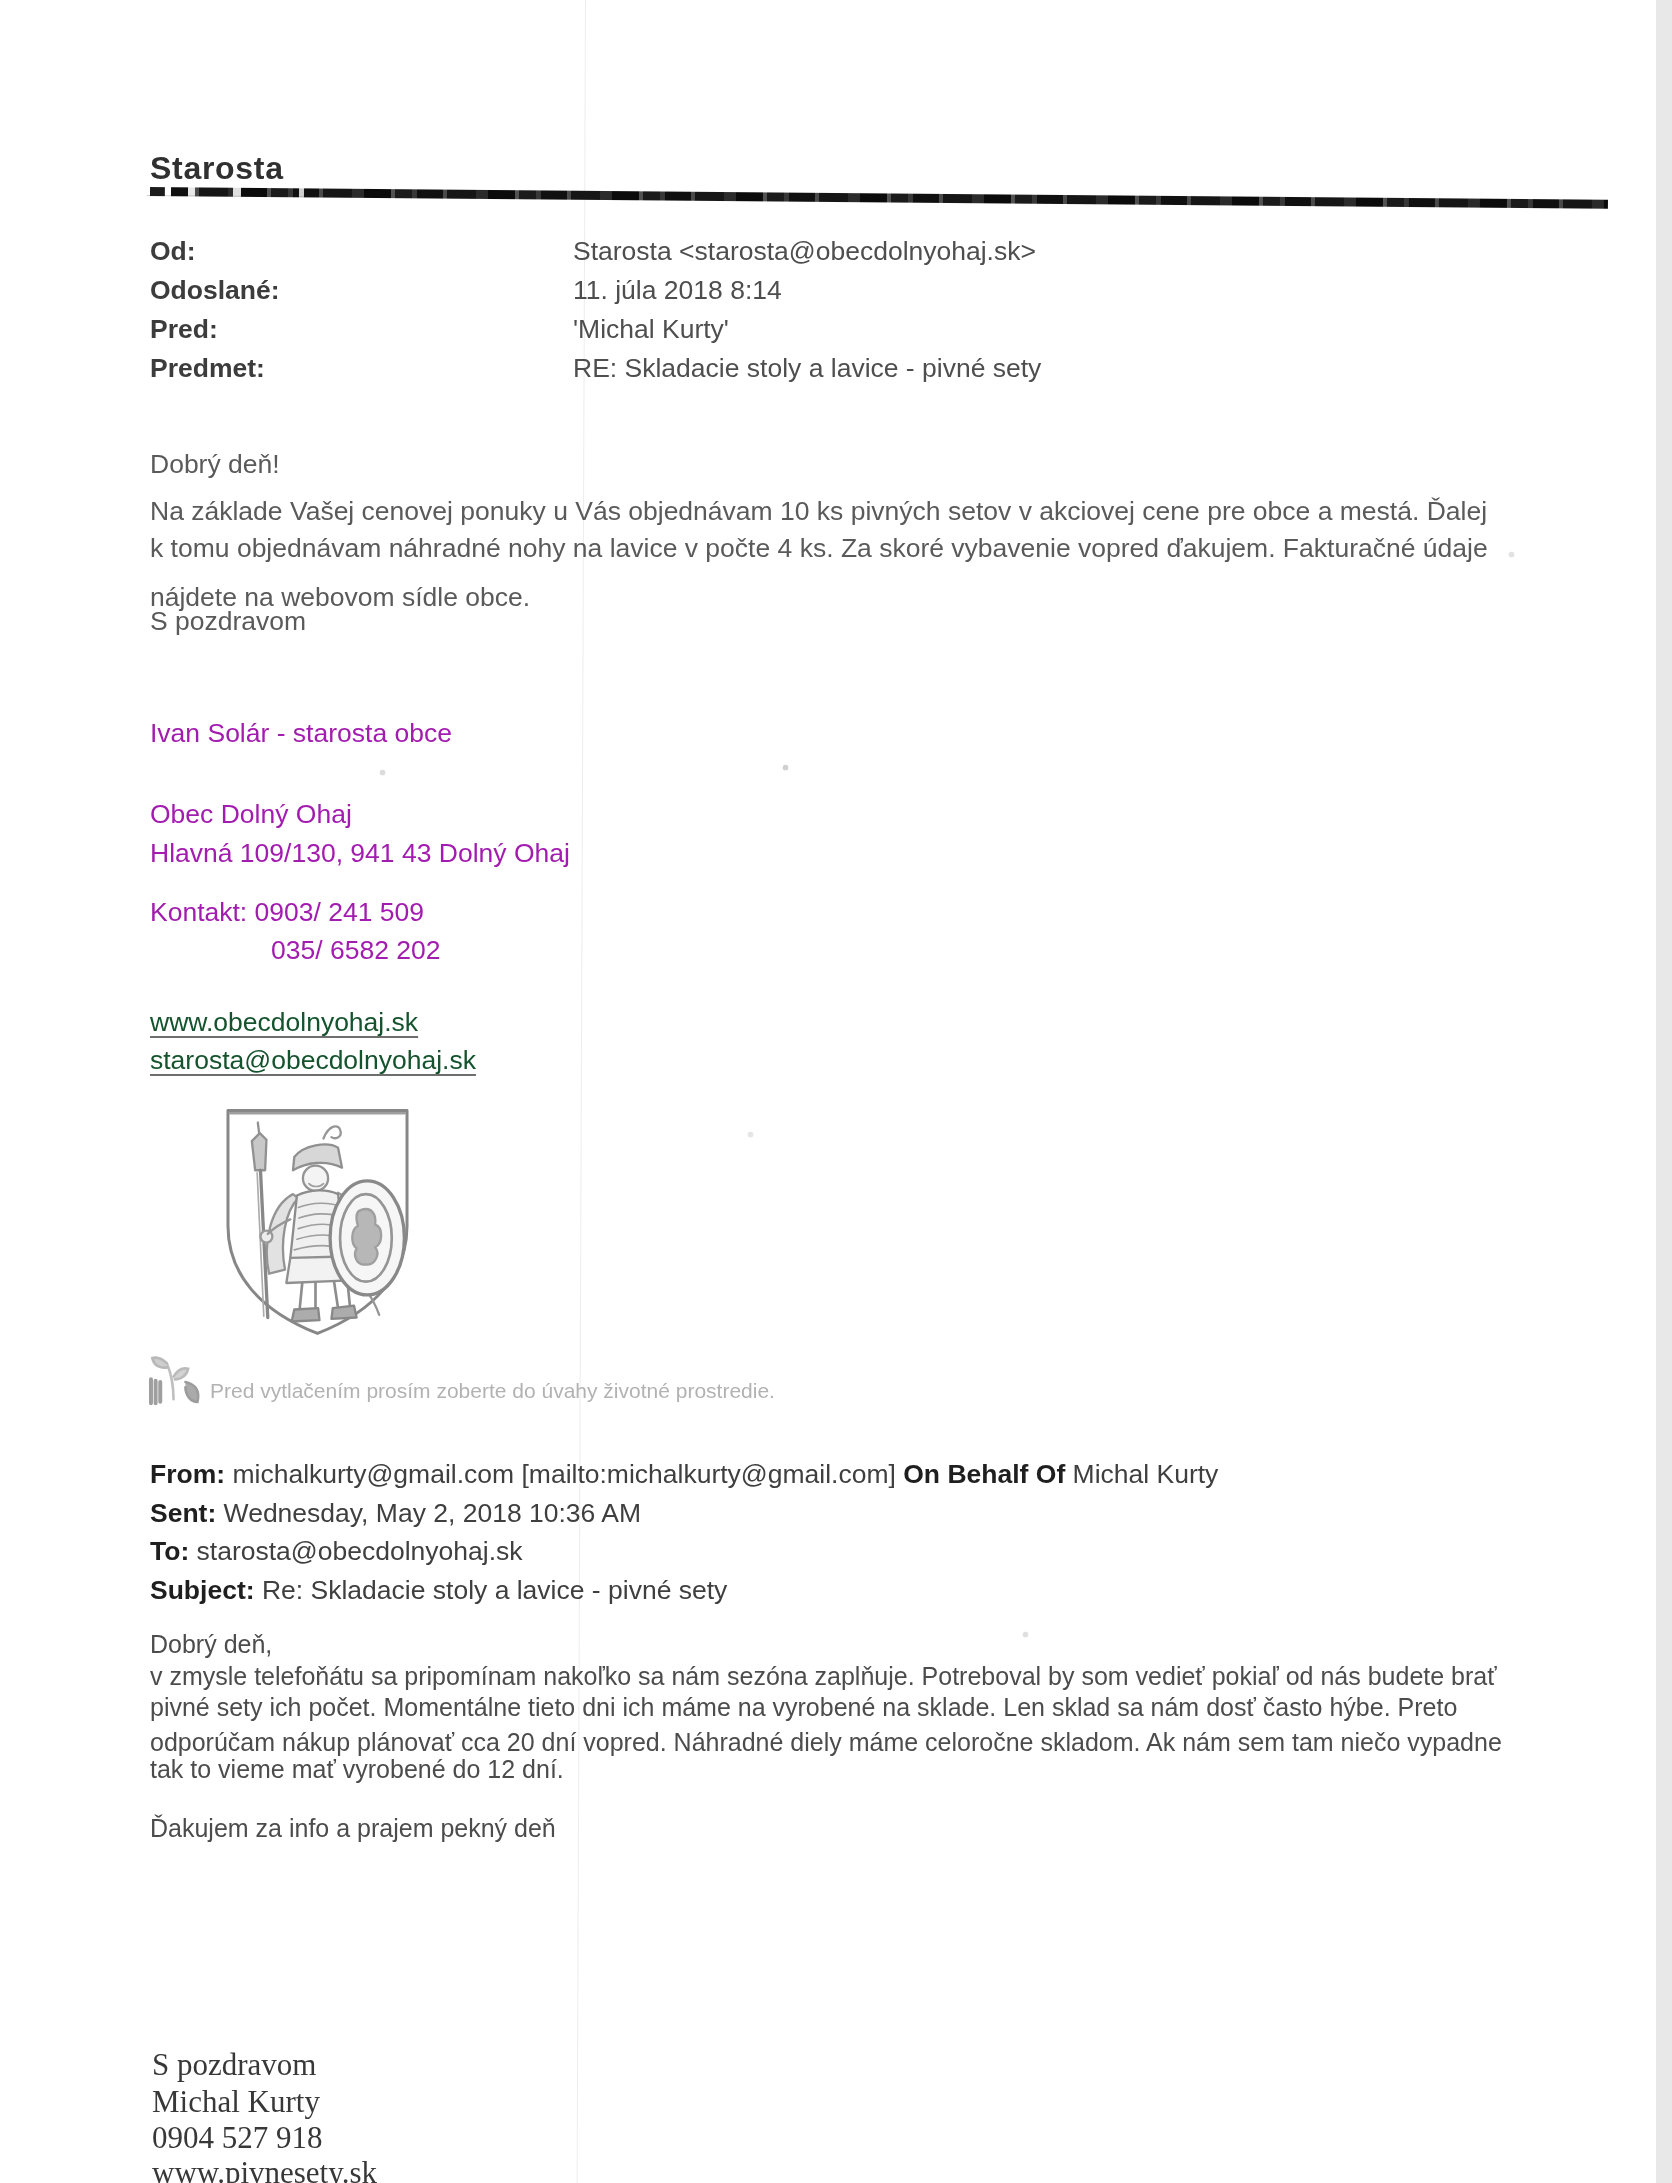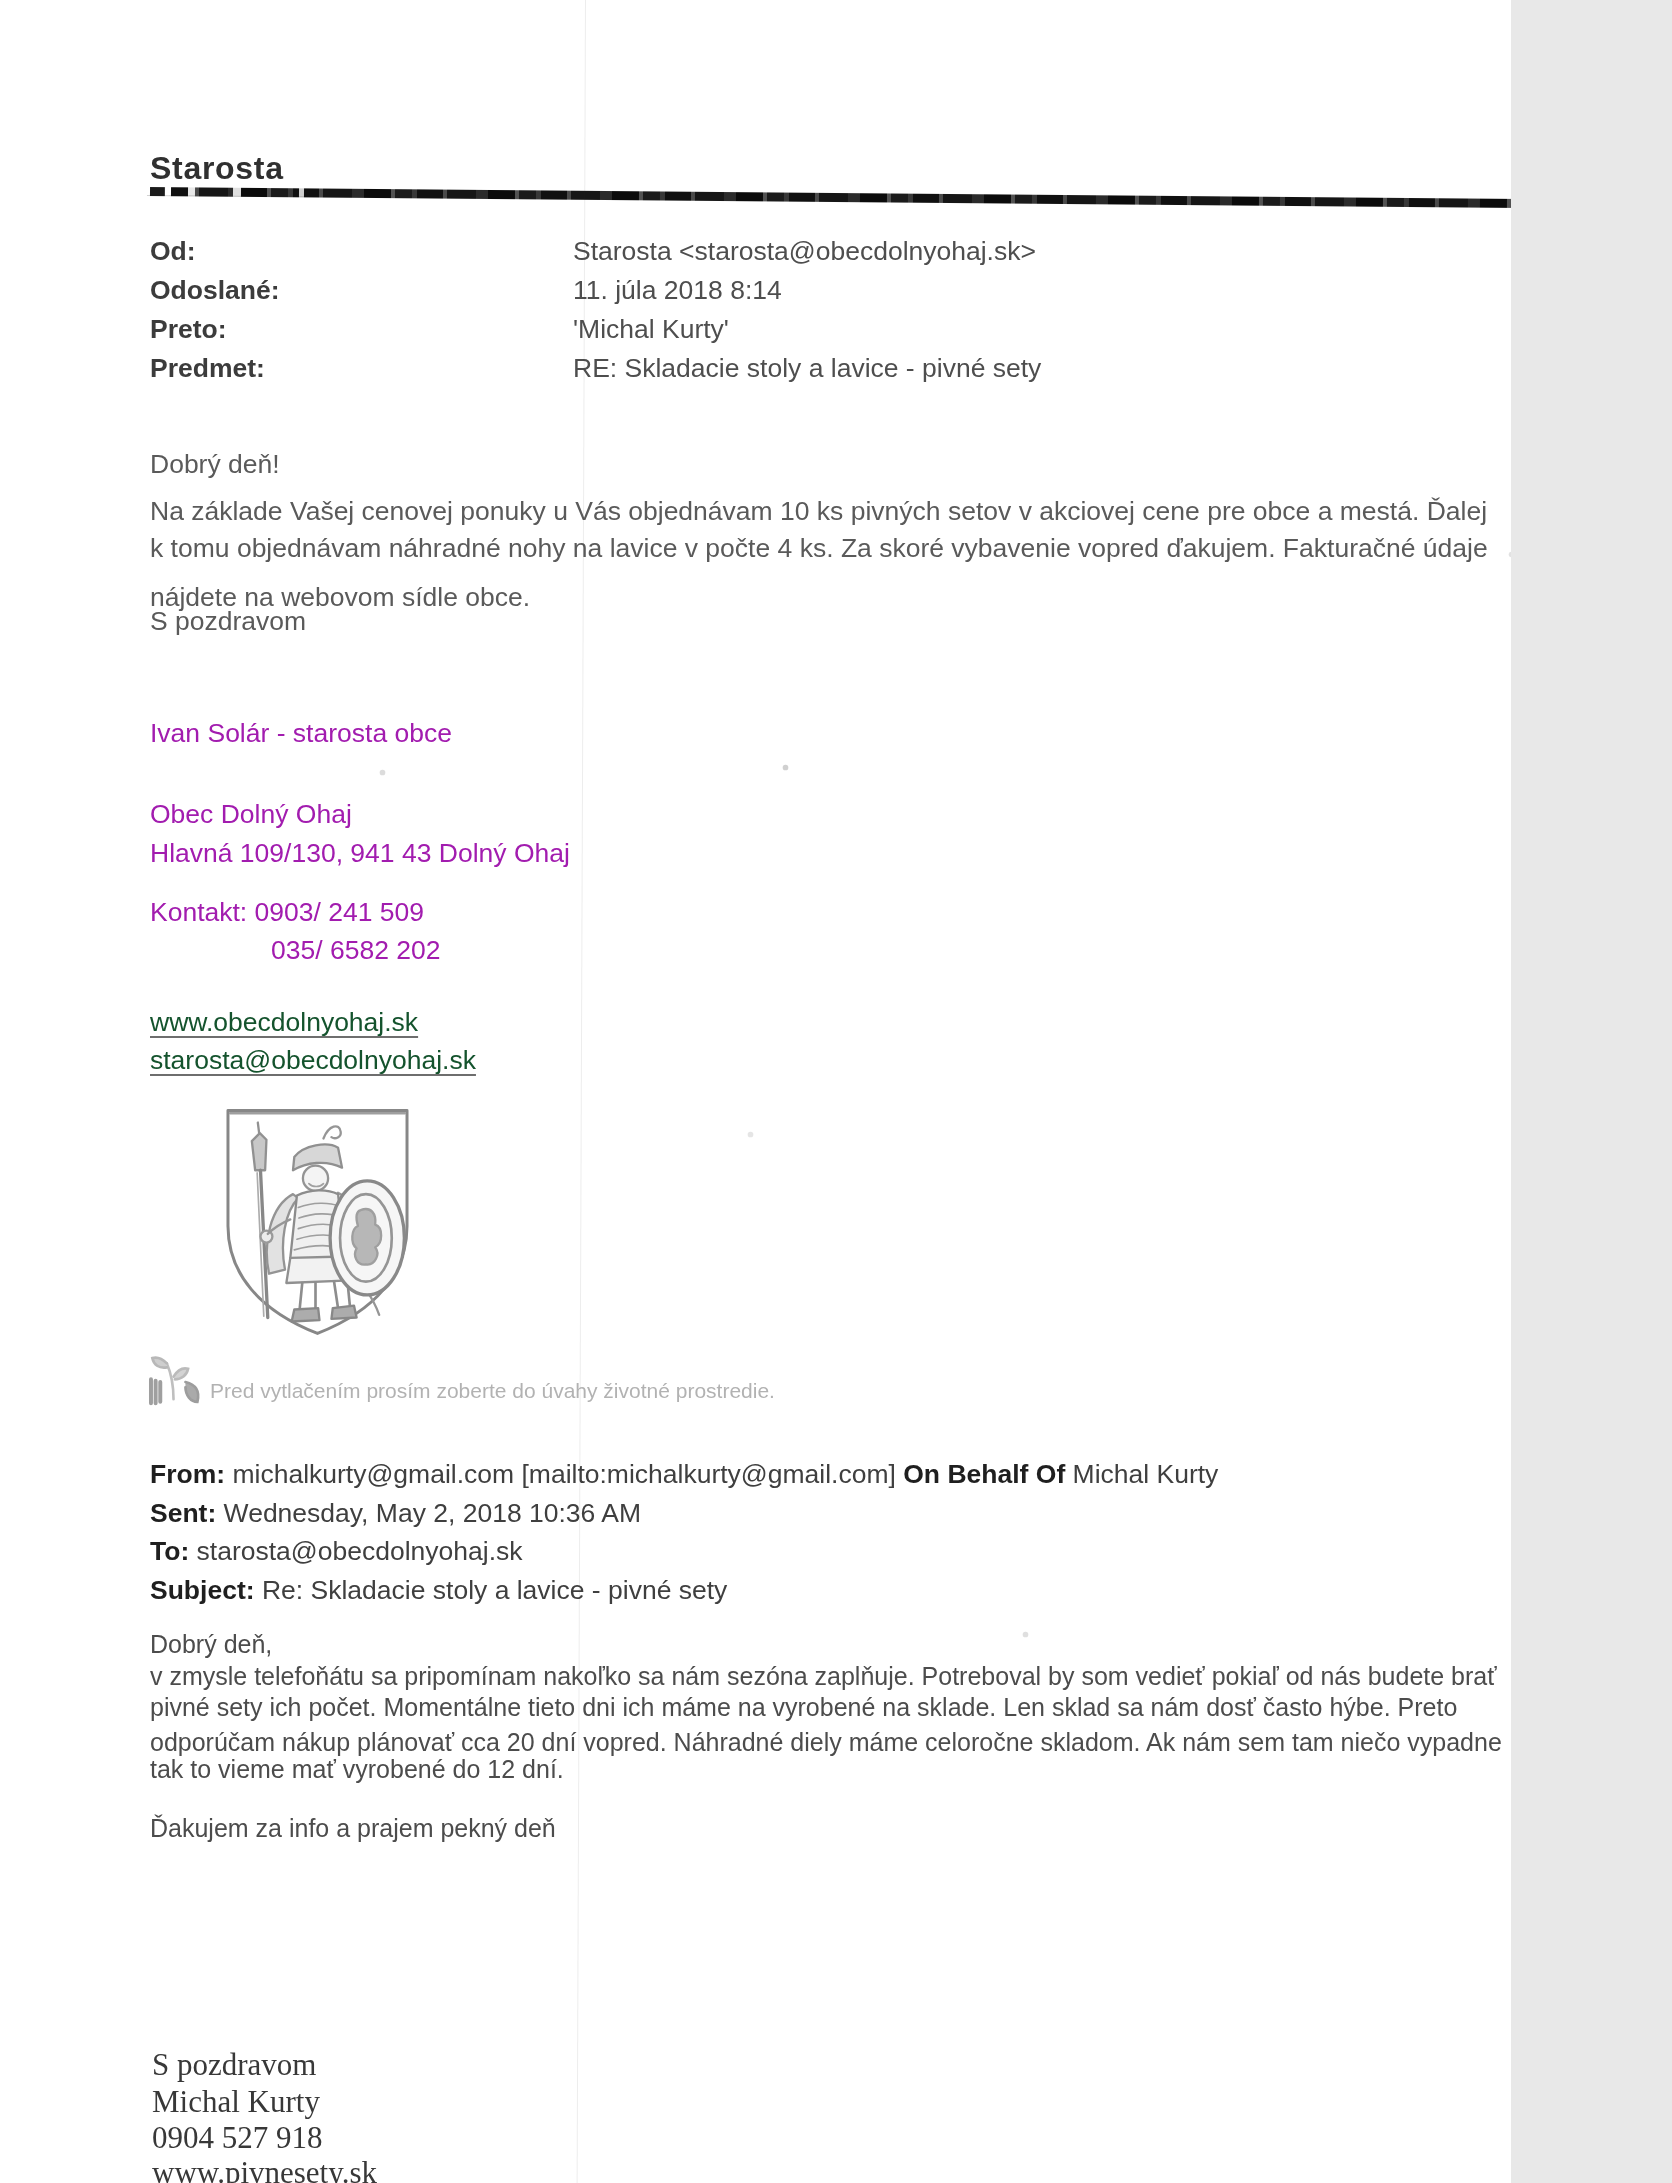--- a/index.html
+++ b/index.html
@@ -1,16 +1,16 @@
 <!DOCTYPE html>
 <html style="font-size:10.6px"><head>
 <meta charset="utf-8">
 <style>
   html,body{margin:0;padding:0;background:#e8e8e8;}
-  .page{position:relative;width:1511px;height:2183px;background:#ffffff;overflow:hidden;
+  .page{position:relative;width:1656px;height:2183px;background:#ffffff;overflow:hidden;
         font-family:"Liberation Sans",sans-serif;}
   .t{position:absolute;white-space:pre;line-height:1.15;}
   .sans{font-family:"Liberation Sans",sans-serif;}
   .serif{font-family:"Liberation Serif",serif;}
   .scan{filter:blur(0.3px);}
   .scan2{filter:blur(0.3px);}
 
   
   #title{left:150px;top:150px;font-size:32px;font-weight:700;color:#303030;letter-spacing:0.7px;filter:blur(0.4px);}
   #divider{position:absolute;left:147px;top:187px;width:1461px;height:8.6px;
@@ -71,21 +71,21 @@
 
 <div class="page">
 
   <div class="t sans" id="title">Starosta</div>
   <div id="divider"></div>
 
   <div class="t h1label row1">Od:</div>
   <div class="t h1value row1 scan">Starosta &lt;starosta@obecdolnyohaj.sk&gt;</div>
   <div class="t h1label row2">Odoslané:</div>
   <div class="t h1value row2 scan">11. júla 2018 8:14</div>
-  <div class="t h1label row3">Preto:</div>
+  <div class="t h1label row3">Pred:</div>
   <div class="t h1value row3 scan">'Michal Kurty'</div>
   <div class="t h1label row4">Predmet:</div>
   <div class="t h1value row4 scan">RE: Skladacie stoly a lavice - pivné sety</div>
 
   <div class="t b1 scan" id="greet1">Dobrý deň!</div>
   <div class="t b1 scan2" id="b1l1">Na základe Vašej cenovej ponuky u Vás objednávam 10 ks pivných setov v akciovej cene pre obce a mestá. Ďalej</div>
   <div class="t b1 scan2" id="b1l2">k tomu objednávam náhradné nohy na lavice v počte 4 ks. Za skoré vybavenie vopred ďakujem. Fakturačné údaje</div>
   <div class="t b1 scan2" id="b1l3">nájdete na webovom sídle obce.</div>
   <div class="t b1 scan" id="close1">S pozdravom</div>
 

